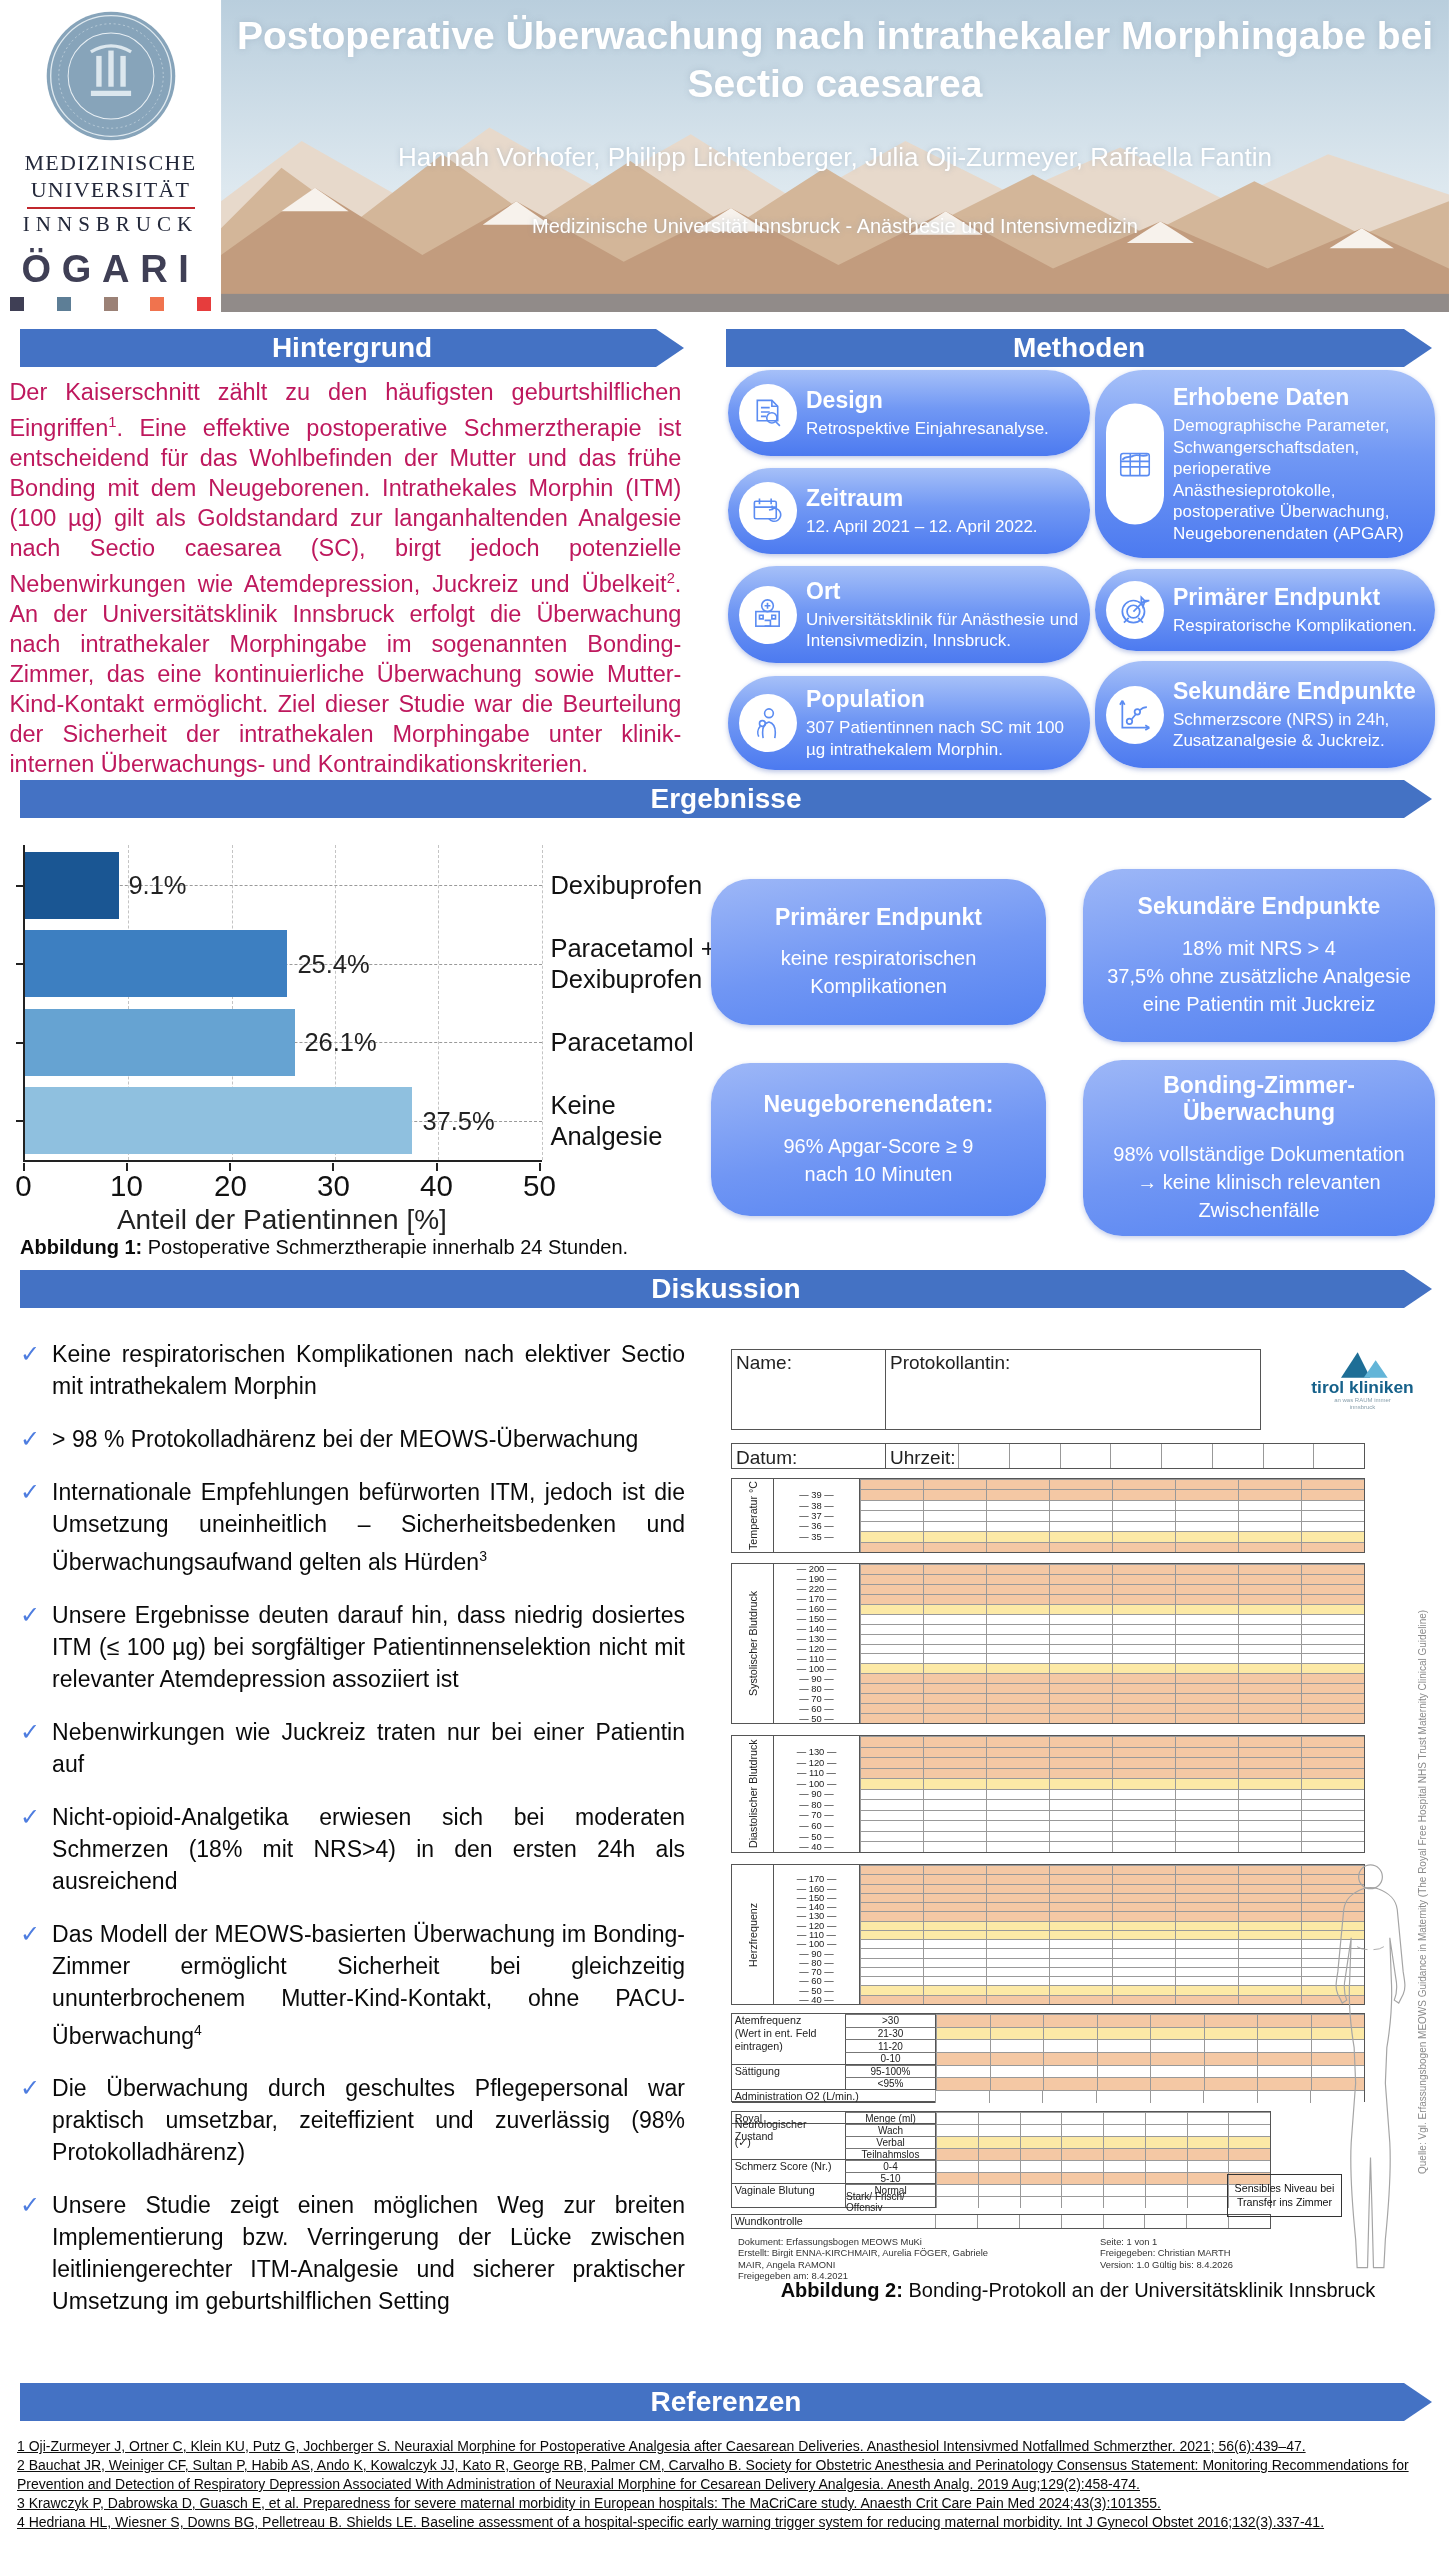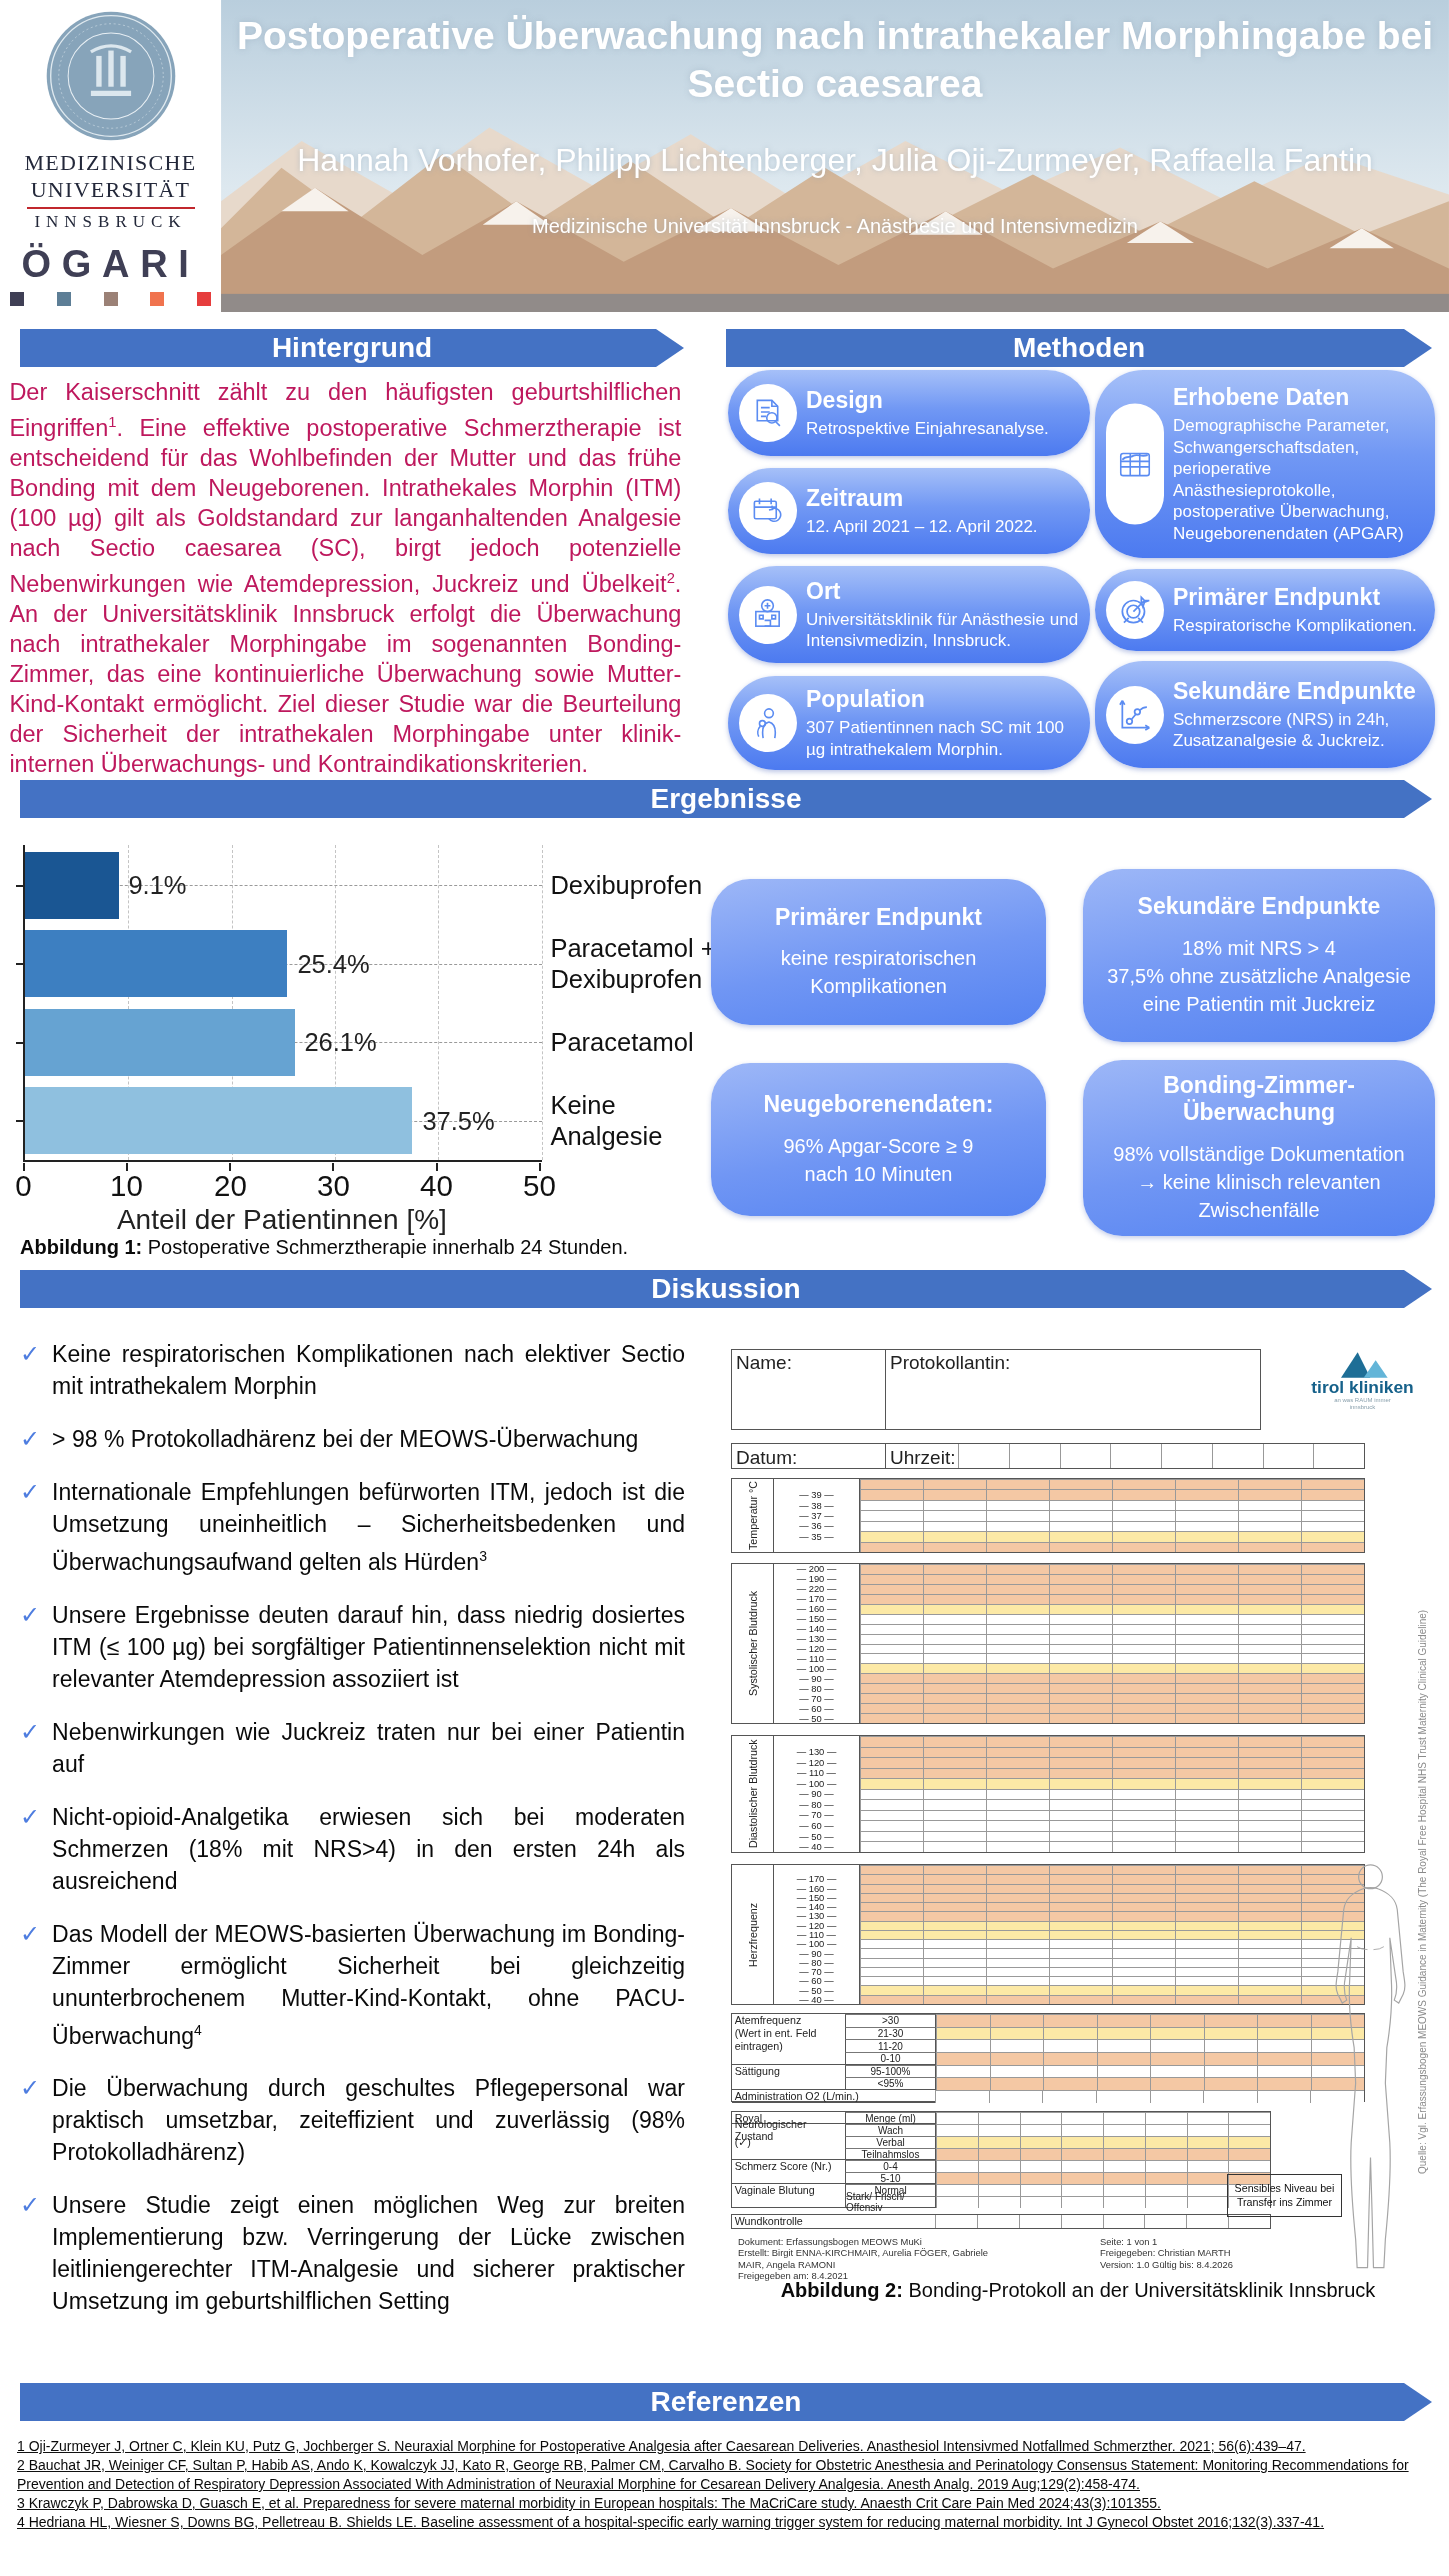--- a/index.html
+++ b/index.html
@@ -3,31 +3,31 @@
 <meta charset="utf-8">
 <style>
   html,body{margin:0;padding:0;background:#fff;}
   .poster{position:relative;width:1449px;height:2576px;background:#fff;overflow:hidden;
           font-family:"Liberation Sans",sans-serif;color:#111;}
   
   .logo-col{position:absolute;left:0;top:0;width:221px;height:312px;background:#fff;text-align:center;}
   .seal{margin-top:9.4px;}
   .uni-name{font-family:"Liberation Serif",serif;font-size:22px;letter-spacing:1.3px;color:#23283a;line-height:27px;margin-top:4px;}
   .uni-rule{width:168px;height:2px;background:#c1272d;margin:4px auto 2.7px auto;}
-  .uni-city{font-family:"Liberation Serif",serif;font-size:17px;letter-spacing:6px;color:#23283a;}
+  .uni-city{font-family:"Liberation Serif",serif;font-size:21px;letter-spacing:6px;color:#23283a;}
   .ogari{font-size:38px;font-weight:bold;letter-spacing:10.7px;color:#3f3f55;margin-top:10.7px;}
   .ogari-squares{width:201px;margin:6.7px auto 0 auto;display:flex;justify-content:space-between;}
   .ogari-squares span{width:14px;height:14px;display:inline-block;}
   .hero{position:absolute;left:221px;top:0;width:1228px;height:312px;overflow:hidden;}
   .hero svg{position:absolute;left:0;top:0;}
   .hero-title{position:absolute;left:10px;top:12px;width:1208px;text-align:center;color:#fff;
               font-size:39px;font-weight:bold;line-height:48px;white-space:pre-line;
               text-shadow:0 0 6.7px rgba(140,160,180,.45);}
   .hero-authors{position:absolute;left:10px;top:142px;width:1208px;text-align:center;color:#fff;
-              font-size:32px;text-shadow:0 0 5.4px rgba(140,160,180,.5);}
+              font-size:26px;text-shadow:0 0 5.4px rgba(140,160,180,.5);}
   .hero-affil{position:absolute;left:10px;top:215px;width:1208px;text-align:center;color:#fff;
               font-size:20px;text-shadow:0 0 5.4px rgba(140,160,180,.5);}
   
   .banner{position:absolute;height:38px;background:#4472c4;color:#fff;font-size:28px;font-weight:bold;
           display:flex;align-items:center;justify-content:center;
           clip-path:polygon(0 0,calc(100% - 28px) 0,100% 50%,calc(100% - 28px) 100%,0 100%);}
   #banner-hintergrund{left:20px;top:329px;width:664px;}
   #banner-methoden{left:726px;top:329px;width:706px;}
   #banner-ergebnisse{left:20px;top:780px;width:1412px;}
   #banner-diskussion{left:20px;top:1270px;width:1412px;}

